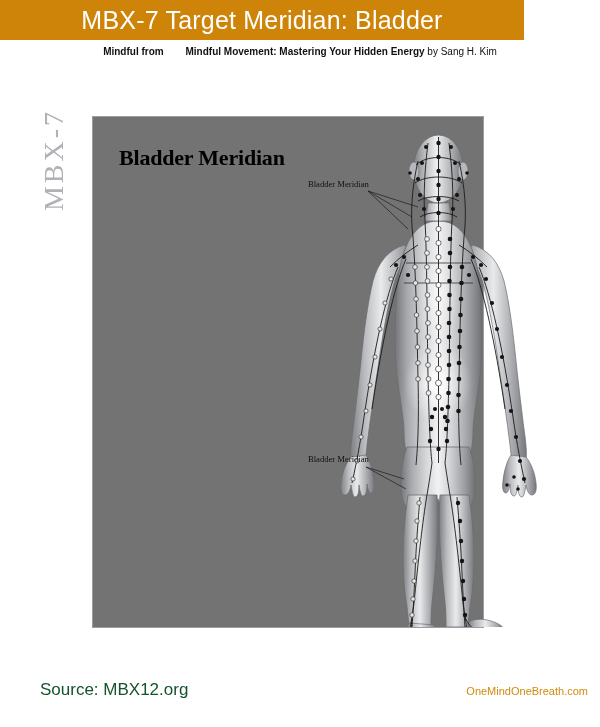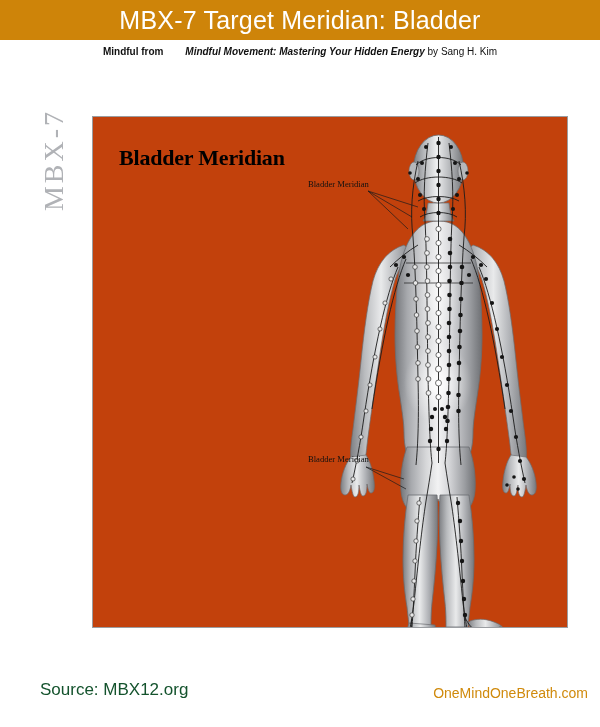--- a/index.html
+++ b/index.html
@@ -13,21 +13,21 @@
     font-family: "Liberation Sans", sans-serif;
     overflow: hidden;
     position: relative;
   }
 
   
   .header-bar {
     position: absolute;
     left: 0;
     top: 0;
-    width: 600px;
+    width: 524px;
     height: 40px;
     background: #ce8409;
     display: flex;
     align-items: center;
     justify-content: center;
     text-align: center;
   }
   .header-title {
     color: #ffffff;
     font-family: "Liberation Sans", sans-serif;
@@ -48,21 +48,20 @@
     justify-content: center;
   }
   .subtitle {
     font-family: "Liberation Sans", sans-serif;
     font-size: 10px;
     font-weight: bold;
     color: #111111;
     white-space: nowrap;
   }
   .subtitle .bookname {
-    font-style: italic;
     margin-left: 19px;
   }
   .subtitle .byline {
     font-weight: normal;
   }
 
   
   .side-label {
     position: absolute;
     left: -26px;
@@ -81,25 +80,25 @@
     color: #b0b2b6;
     letter-spacing: 3px;
     white-space: nowrap;
   }
 
   
   .content-frame {
     position: absolute;
     left: 92px;
     top: 116px;
-    width: 476px;
+    width: 392px;
     height: 512px;
     border: 1px solid #9a9da1;
     box-sizing: border-box;
-    background: #c2410c;
+    background: #737373;
   }
 
   
   .text-col {
     position: absolute;
     left: 26px;
     top: 28px;
     width: 190px;
   }
   .section-heading {
@@ -156,21 +155,21 @@
     font-family: "Liberation Sans", sans-serif;
     font-size: 17px;
     color: #14532d;
     white-space: nowrap;
   }
   .site-text {
     position: absolute;
     right: 12px;
     top: 5px;
     font-family: "Liberation Sans", sans-serif;
-    font-size: 14px;
+    font-size: 11px;
     color: #d08a0c;
     white-space: nowrap;
   }
 </style>
 </head>
 <body>
 
 <div class="header-bar">
   <div class="header-title">MBX-7 Target Meridian: Bladder</div>
 </div>

